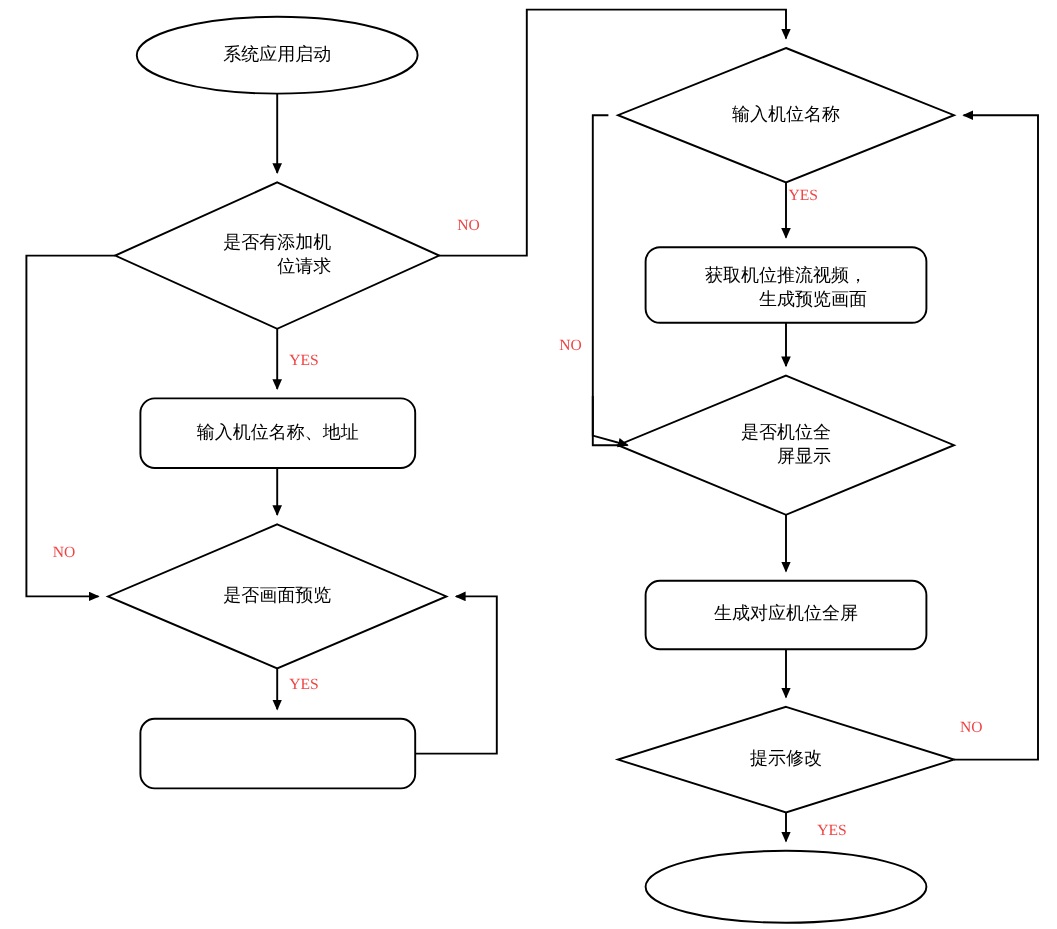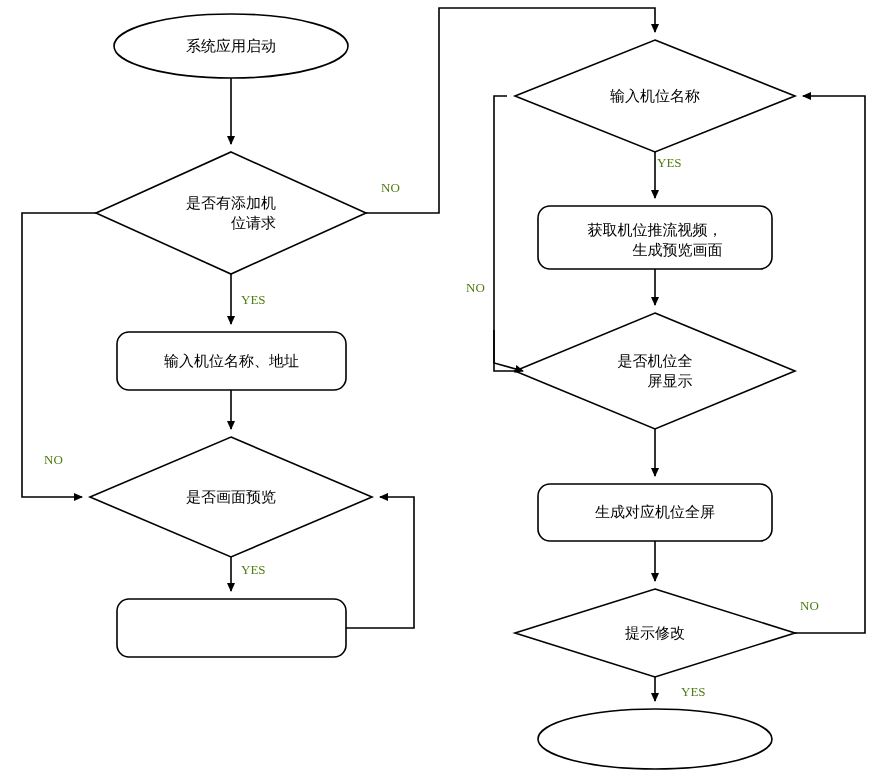--- a/index.html
+++ b/index.html
@@ -30,21 +30,21 @@
     text-align: right;
     color: #000000;
     font-size: 15px;
     line-height: 20px;
     font-family: Liberation Serif, serif;
     pointer-events: none;
     white-space: pre-line;
   }
   .edge-label {
     position: absolute;
-    color: #4d7c0f;
+    color: #ef4444;
     font-size: 13px;
     font-family: "Liberation Serif", serif;
     white-space: nowrap;
   }
 </style>
 </head>
 <body>
 
 <div id="canvas">
 

